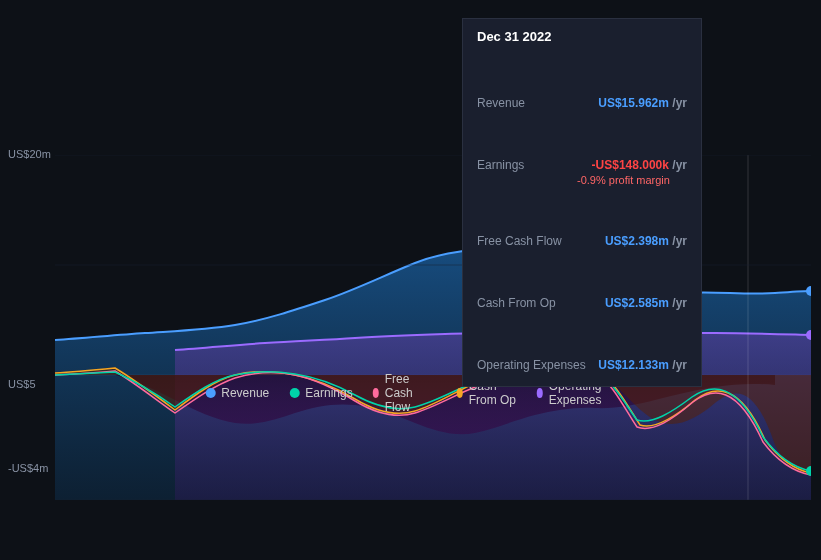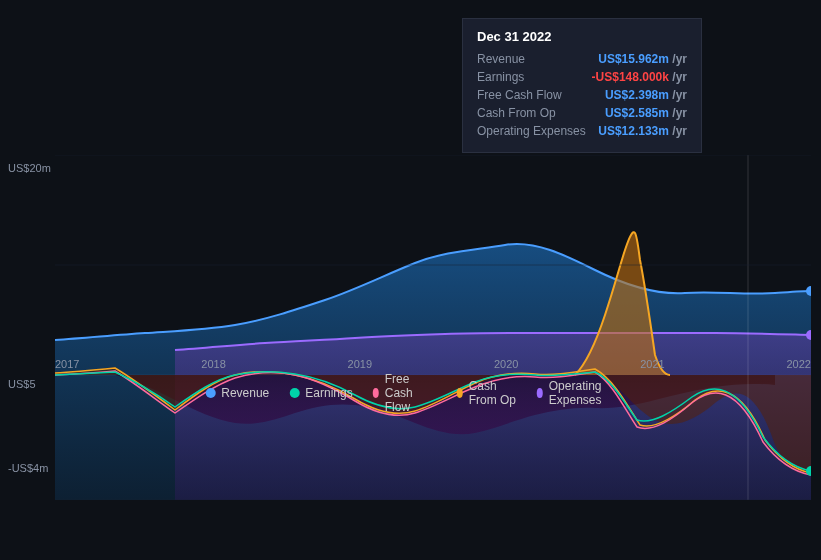--- a/index.html
+++ b/index.html
@@ -46,20 +46,21 @@
       font-size: 12px;
     }
 
     .tooltip-label {
       color: #8892a4;
       min-width: 100px;
     }
 
     .tooltip-value {
       font-weight: bold;
+      margin-top: 44px;
     }
 
     .color-blue { color: #4a9eff; }
     .color-red { color: #ff4444; }
     .color-gray { color: #8892a4; }
 
     .tooltip-sub {
       color: #ff6666;
       font-size: 11px;
       margin-left: 0;
@@ -138,35 +139,36 @@
     <div class="tooltip-date">Dec 31 2022</div>
 
     <div class="tooltip-row">
       <span class="tooltip-label">Revenue</span>
       <span class="tooltip-value color-blue">US$15.962m <span class="color-gray">/yr</span></span>
     </div>
     <div class="tooltip-row">
       <span class="tooltip-label">Earnings</span>
       <span class="tooltip-value color-red">-US$148.000k <span class="color-gray">/yr</span></span>
     </div>
+    <div class="tooltip-sub">-0.9% profit margin</div>
     <div class="tooltip-row">
       <span class="tooltip-label">Free Cash Flow</span>
       <span class="tooltip-value color-blue">US$2.398m <span class="color-gray">/yr</span></span>
     </div>
     <div class="tooltip-row">
       <span class="tooltip-label">Cash From Op</span>
       <span class="tooltip-value color-blue">US$2.585m <span class="color-gray">/yr</span></span>
     </div>
     <div class="tooltip-row">
       <span class="tooltip-label">Operating Expenses</span>
       <span class="tooltip-value color-blue">US$12.133m <span class="color-gray">/yr</span></span>
     </div>
   </div>
 
-  <span class="y-label" style="top: 162px;">US$20m</span>
+  <span class="y-label" style="top: 148px;">US$20m</span>
   <span class="y-label" style="top: 378px;">US$5</span>
   <span class="y-label" style="top: 462px;">-US$4m</span>
 
   <svg class="chart-svg" viewBox="0 0 756 345" preserveAspectRatio="none">
     <defs>
 
       <linearGradient id="revGrad" x1="0" y1="0" x2="0" y2="1">
         <stop offset="0%" stop-color="#1a5fa0" stop-opacity="0.9"></stop>
         <stop offset="100%" stop-color="#0d2a45" stop-opacity="0.7"></stop>
       </linearGradient>
@@ -217,28 +219,20 @@
 
     <circle cx="756" cy="316" r="5" fill="#00d4aa"></circle>
 
     <line x1="693" y1="0" x2="693" y2="345" stroke="rgba(255,255,255,0.15)" stroke-width="1"></line>
 
     <line x1="0" y1="0" x2="756" y2="0" stroke="#1a2030" stroke-width="0.5"></line>
     <line x1="0" y1="110" x2="756" y2="110" stroke="#1a2030" stroke-width="0.5"></line>
     <line x1="0" y1="345" x2="756" y2="345" stroke="#1a2030" stroke-width="0.5"></line>
   </svg>
 
-  <div class="x-labels">
-    <span>2017</span>
-    <span>2018</span>
-    <span>2019</span>
-    <span>2020</span>
-    <span>2021</span>
-    <span>2022</span>
-  </div>
 
   <div class="legend">
     <div class="legend-item">
       <div class="legend-dot dot-blue"></div>
       <span>Revenue</span>
     </div>
     <div class="legend-item">
       <div class="legend-dot dot-teal"></div>
       <span>Earnings</span>
     </div>

